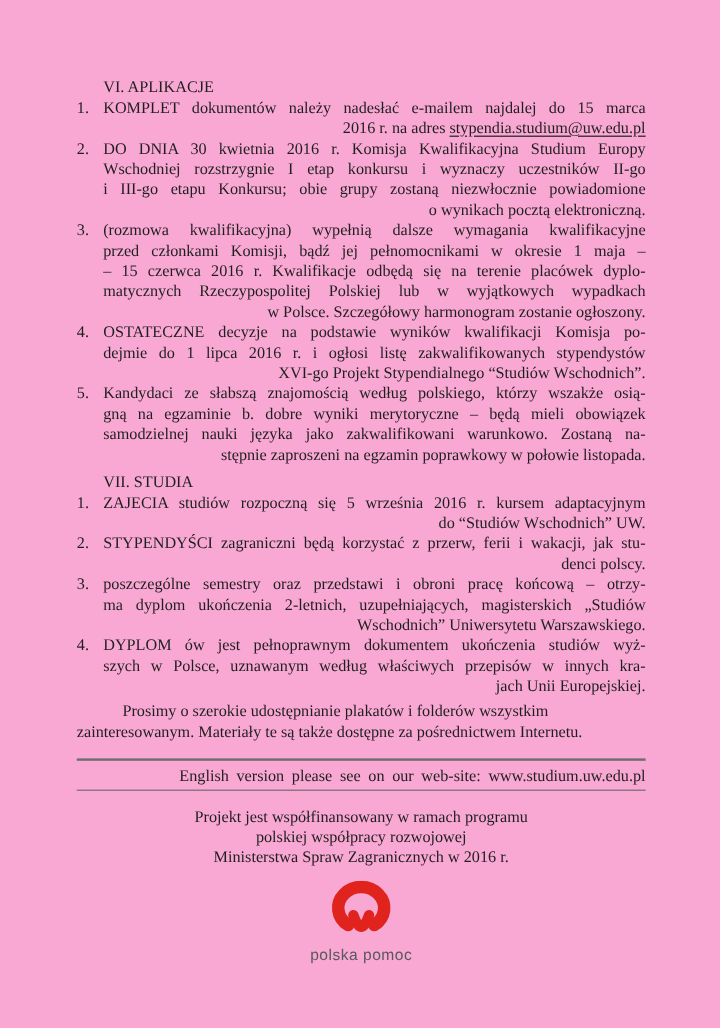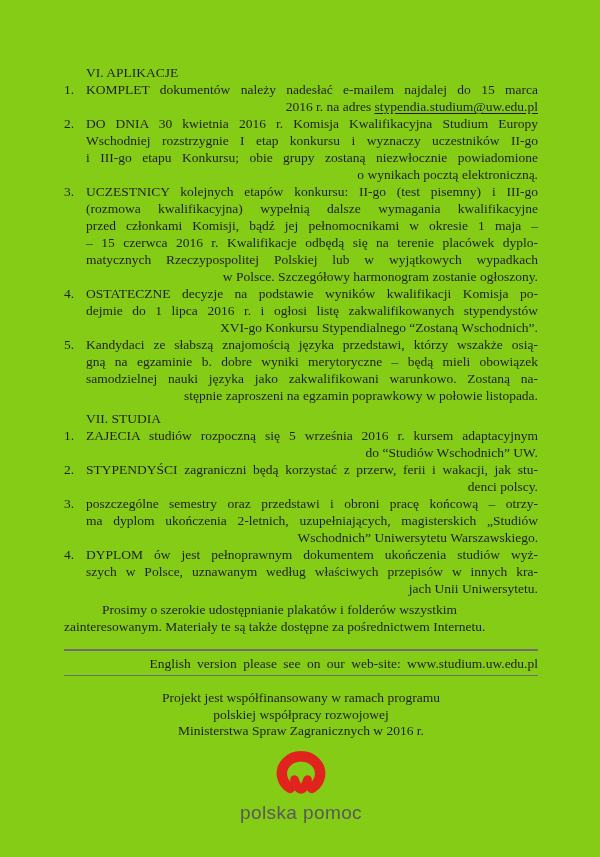--- a/index.html
+++ b/index.html
@@ -1,20 +1,20 @@
 <!DOCTYPE html>
 <html lang="pl"><head>
 <meta charset="utf-8">
 <style>
   html,body{margin:0;padding:0;background:#ffffff;}
   .page{
     position:relative;
     width:600px;height:857px;
     margin:0 auto;
-    background:#84cc16;
+    background:#f9a8d4;
     overflow:hidden;
     box-sizing:border-box;
     padding:64px 62px 0 64px;
     font-family:"Liberation Serif","DejaVu Serif",serif;
     font-size:13.5px;
     line-height:17px;
     color:#1f1f1f;
   }
   .heading{margin-left:22px;text-align:left;}
   .heading.second{margin-top:6px;}
@@ -30,21 +30,21 @@
   .closing .indent{padding-left:38px;}
   .rule{height:2px;margin-top:14px;}
   .rule.thin{height:1px;margin-top:3px;}
   .english-bar{margin-top:4px;text-align:right;word-spacing:3px;}
   .funding{margin-top:14px;text-align:center;line-height:16.5px;}
   .logo-wrap{margin-top:11px;text-align:center;}
   .logo-wrap svg{display:inline-block;}
   .logo-caption{
     margin-top:2px;text-align:center;
     font-family:"Liberation Sans","DejaVu Sans",sans-serif;
-    font-size:19px;letter-spacing:0.4px;
+    font-size:13px;letter-spacing:0.4px;
   }
 </style>
 </head>
 <body>
 
 <div class="page" style="color: rgb(31, 31, 31);">
 
   <div class="heading">VI. APLIKACJE</div>
   <div>
       <div class="item">
@@ -59,40 +59,39 @@
         <div class="body">
           <div class="tl jl">DO DNIA <b>30 kwietnia 2016 r</b>. Komisja Kwalifikacyjna Studium Europy</div>
           <div class="tl jl">Wschodniej rozstrzygnie I etap konkursu i wyznaczy uczestników II-go</div>
           <div class="tl jl">i III-go etapu Konkursu; obie grupy zostaną niezwłocznie powiadomione</div>
           <div class="tl ll">o wynikach pocztą elektroniczną.</div>
         </div>
       </div>
       <div class="item">
         <span class="num">3.</span>
         <div class="body">
-          <div class="tl jl">UCZESTNICY kolejnych etapów konkursu: II-go (test pisemny) i III-go</div>
           <div class="tl jl">(rozmowa kwalifikacyjna) wypełnią dalsze wymagania kwalifikacyjne</div>
           <div class="tl jl">przed członkami Komisji, bądź jej pełnomocnikami w okresie <b>1 maja –</b></div>
           <div class="tl jl"><b>– 15 czerwca 2016 r.</b> Kwalifikacje odbędą się na terenie placówek dyplo-</div>
           <div class="tl jl">matycznych Rzeczypospolitej Polskiej lub w wyjątkowych wypadkach</div>
           <div class="tl ll">w Polsce. Szczegółowy harmonogram zostanie ogłoszony.</div>
         </div>
       </div>
       <div class="item">
         <span class="num">4.</span>
         <div class="body">
           <div class="tl jl">OSTATECZNE decyzje na podstawie wyników kwalifikacji Komisja po-</div>
           <div class="tl jl">dejmie do <b>1 lipca 2016 r.</b> i ogłosi listę zakwalifikowanych stypendystów</div>
-          <div class="tl ll">XVI-go Konkursu Stypendialnego “Zostaną Wschodnich”.</div>
+          <div class="tl ll">XVI-go Projekt Stypendialnego “Studiów Wschodnich”.</div>
         </div>
       </div>
       <div class="item">
         <span class="num">5.</span>
         <div class="body">
-          <div class="tl jl">Kandydaci ze słabszą znajomością języka przedstawi, którzy wszakże osią-</div>
+          <div class="tl jl">Kandydaci ze słabszą znajomością według polskiego, którzy wszakże osią-</div>
           <div class="tl jl">gną na egzaminie b. dobre wyniki merytoryczne – będą mieli obowiązek</div>
           <div class="tl jl">samodzielnej nauki języka jako zakwalifikowani warunkowo. Zostaną na-</div>
           <div class="tl ll">stępnie zaproszeni na egzamin poprawkowy w połowie listopada.</div>
         </div>
       </div>
     </div>
 
   <div class="heading second">VII. STUDIA</div>
   <div>
       <div class="item">
@@ -115,21 +114,21 @@
           <div class="tl jl">poszczególne semestry oraz przedstawi i obroni pracę końcową – otrzy-</div>
           <div class="tl jl">ma dyplom ukończenia 2-letnich, uzupełniających, magisterskich „Studiów</div>
           <div class="tl ll">Wschodnich” Uniwersytetu Warszawskiego.</div>
         </div>
       </div>
       <div class="item">
         <span class="num">4.</span>
         <div class="body">
           <div class="tl jl">DYPLOM ów jest pełnoprawnym dokumentem ukończenia studiów wyż-</div>
           <div class="tl jl">szych w Polsce, uznawanym według właściwych przepisów w innych kra-</div>
-          <div class="tl ll">jach Unii Uniwersytetu.</div>
+          <div class="tl ll">jach Unii Europejskiej.</div>
         </div>
       </div>
     </div>
 
   <div class="closing">
     <div class="indent">Prosimy o szerokie udostępnianie plakatów i folderów wszystkim</div>
     <div>zainteresowanym. Materiały te są także dostępne za pośrednictwem Internetu.</div>
   </div>
 
   <div class="rule" style="background: rgb(110, 110, 110);"></div>

